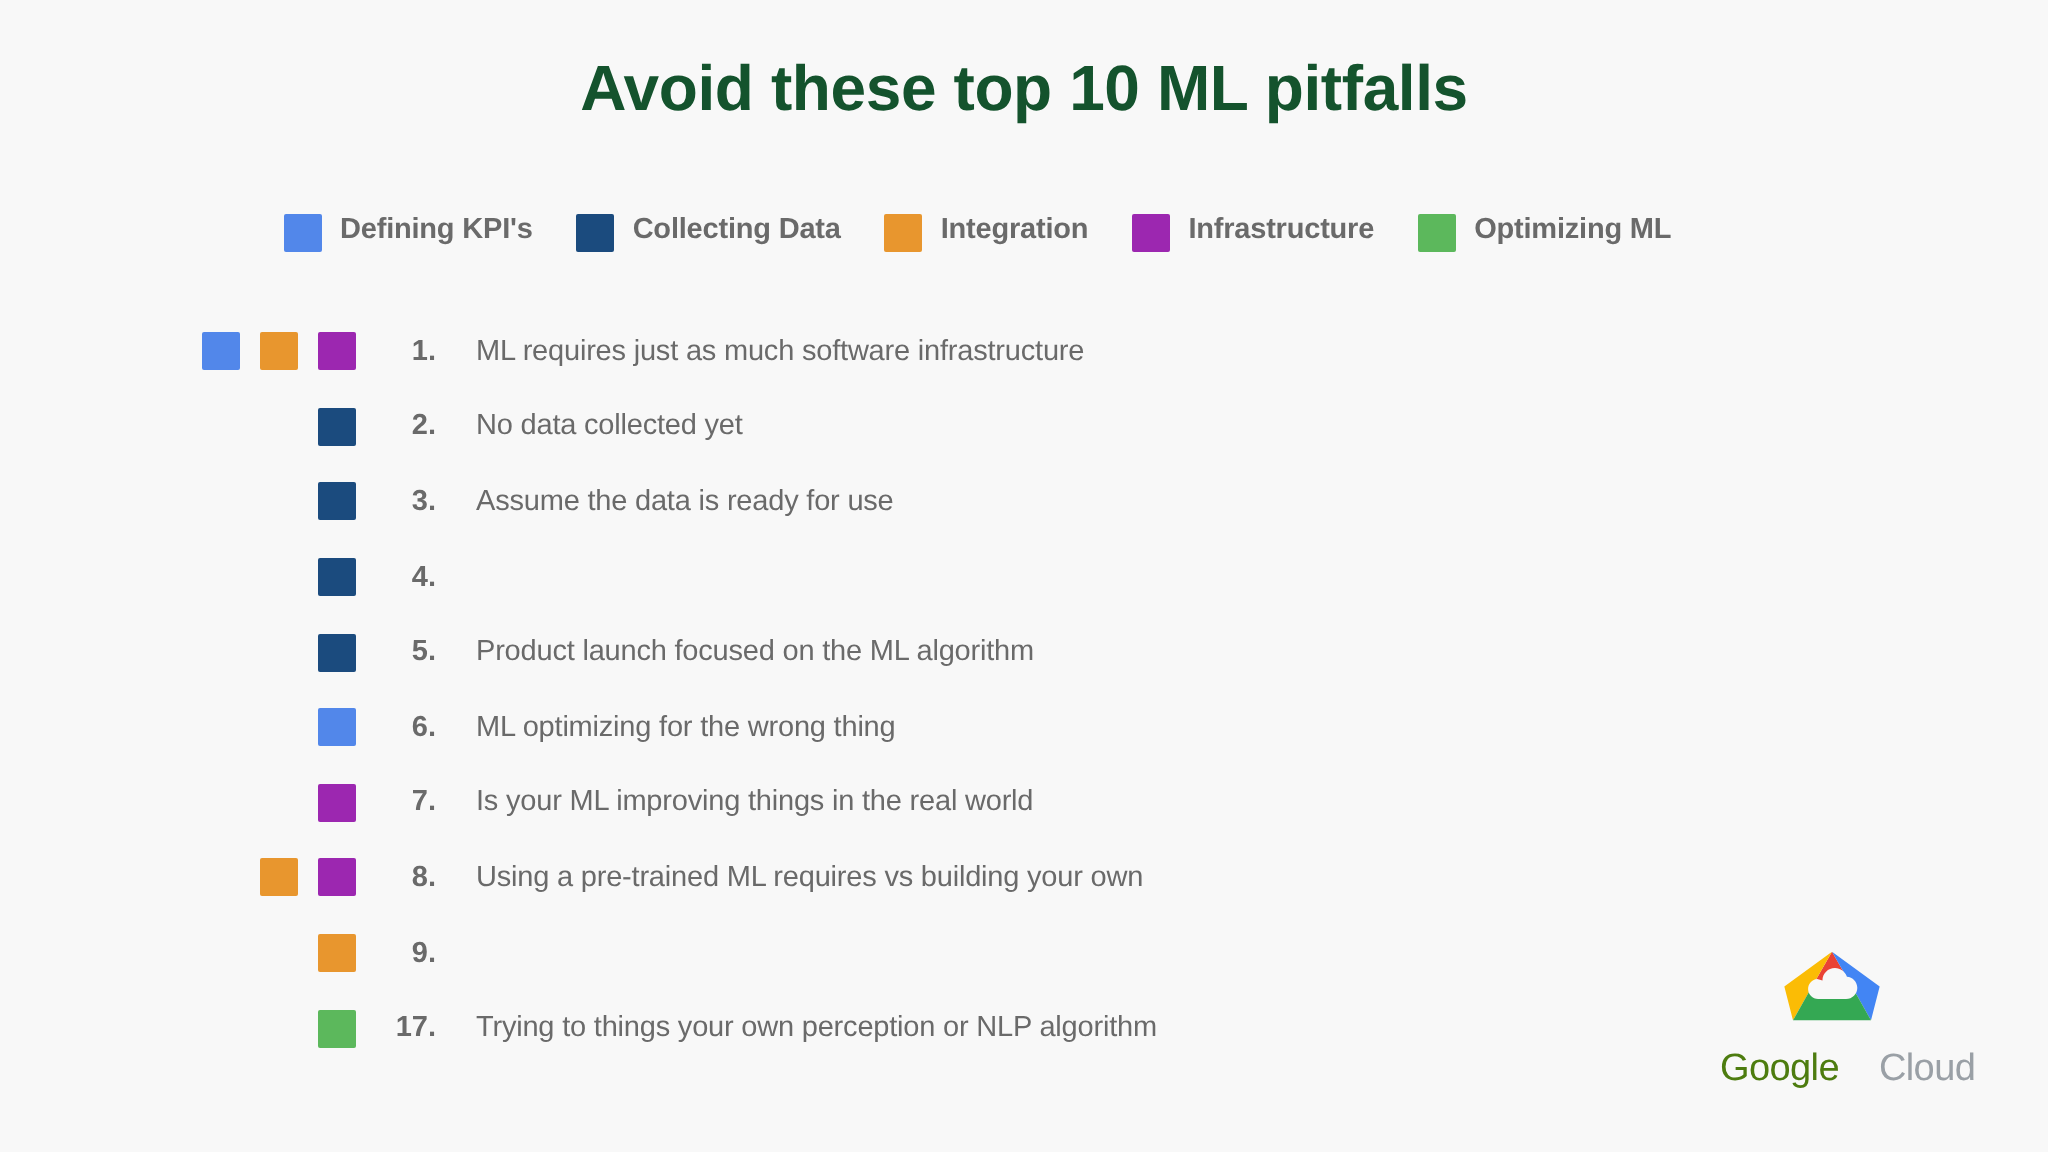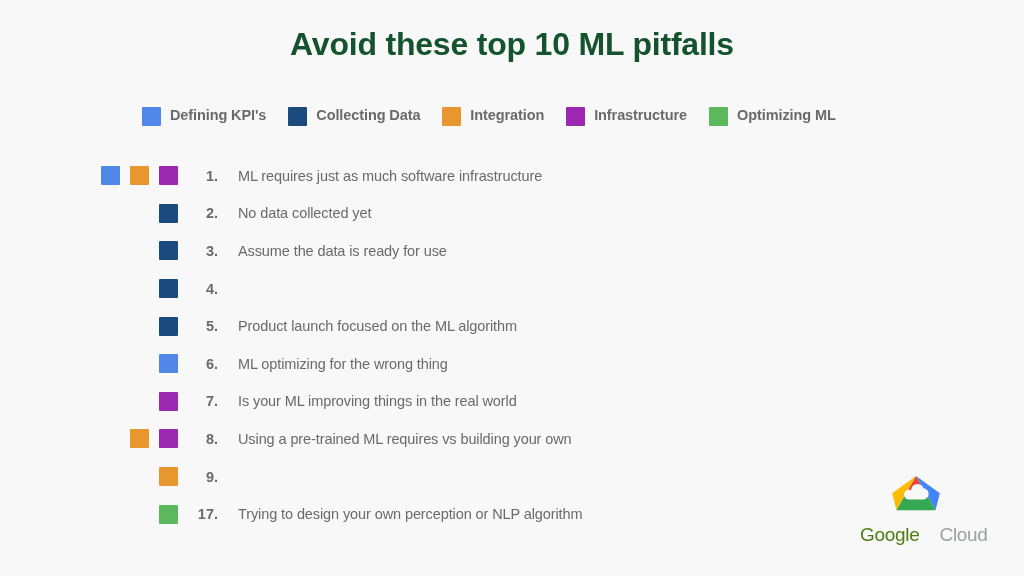--- a/index.html
+++ b/index.html
@@ -233,21 +233,21 @@
       <div class="row-swatches">
         <span class="row-swatch" style="background: rgb(232, 150, 46);"></span>
       </div>
       <div class="row-number">9.</div>
     </div>
     <div class="pitfall-row">
       <div class="row-swatches">
         <span class="row-swatch" style="background: rgb(92, 184, 92);"></span>
       </div>
       <div class="row-number">17.</div>
-      <div class="row-text">Trying to design your own perception or NLP algorithm</div>
+      <div class="row-text">Trying to things your own perception or NLP algorithm</div>
     </div>
   </div>
 
 <div class="gcp-logo">
   <svg class="gcp-mark" viewBox="0 0 60 48">
 
     <path d="M30 2 L41.5 22 L18.5 22 Z" fill="#ea4335"></path>
 
     <path d="M30 2 L18.5 22 L7.5 41.5 L2.5 22 Z" fill="#fbbc05"></path>
 

